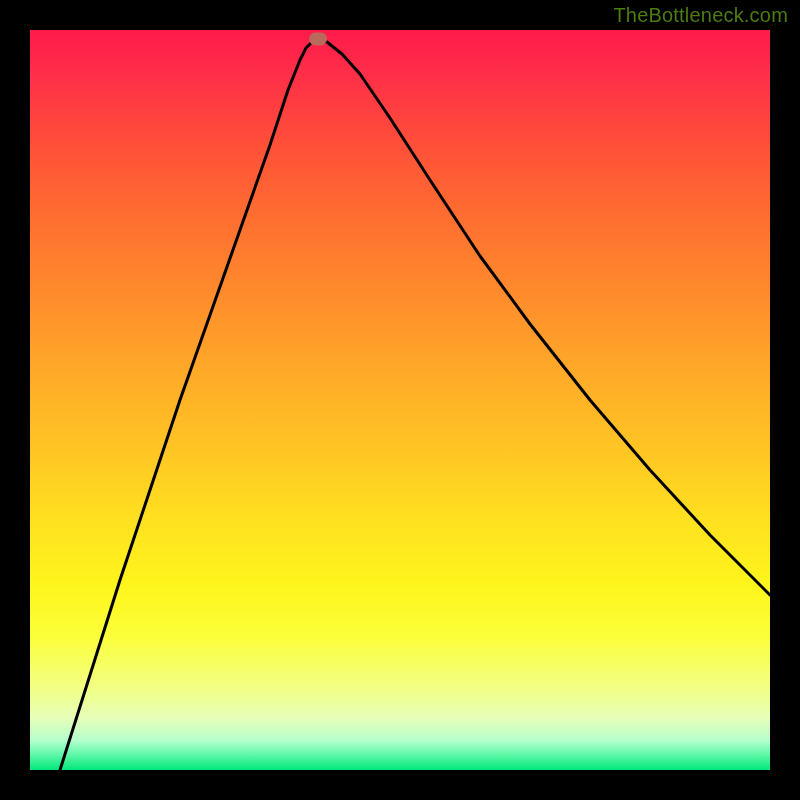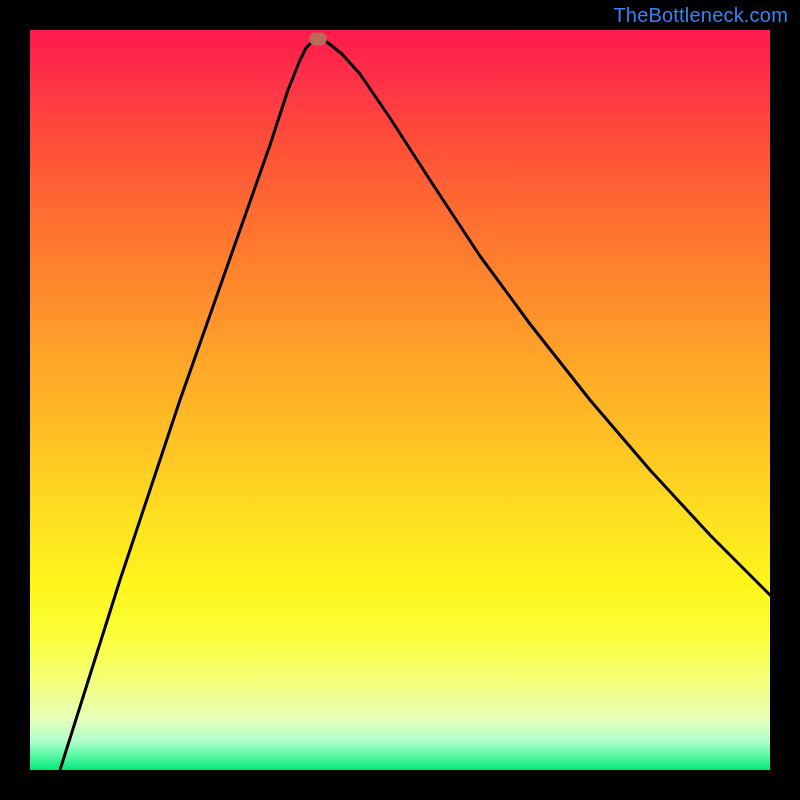--- a/index.html
+++ b/index.html
@@ -67,21 +67,21 @@
     width: 18px;
     height: 13px;
     background: #b96a5a;
     border-radius: 7px;
     transform: translate(-50%, -50%);
   }
   .watermark {
     position: absolute;
     top: 4px;
     right: 12px;
-    color: #3b82f6;
+    color: #4d7c0f;
     font-size: 20px;
     font-weight: 500;
     letter-spacing: 0.2px;
     user-select: none;
   }
 </style>
 </head>
 <body>
 
 <div class="frame">

